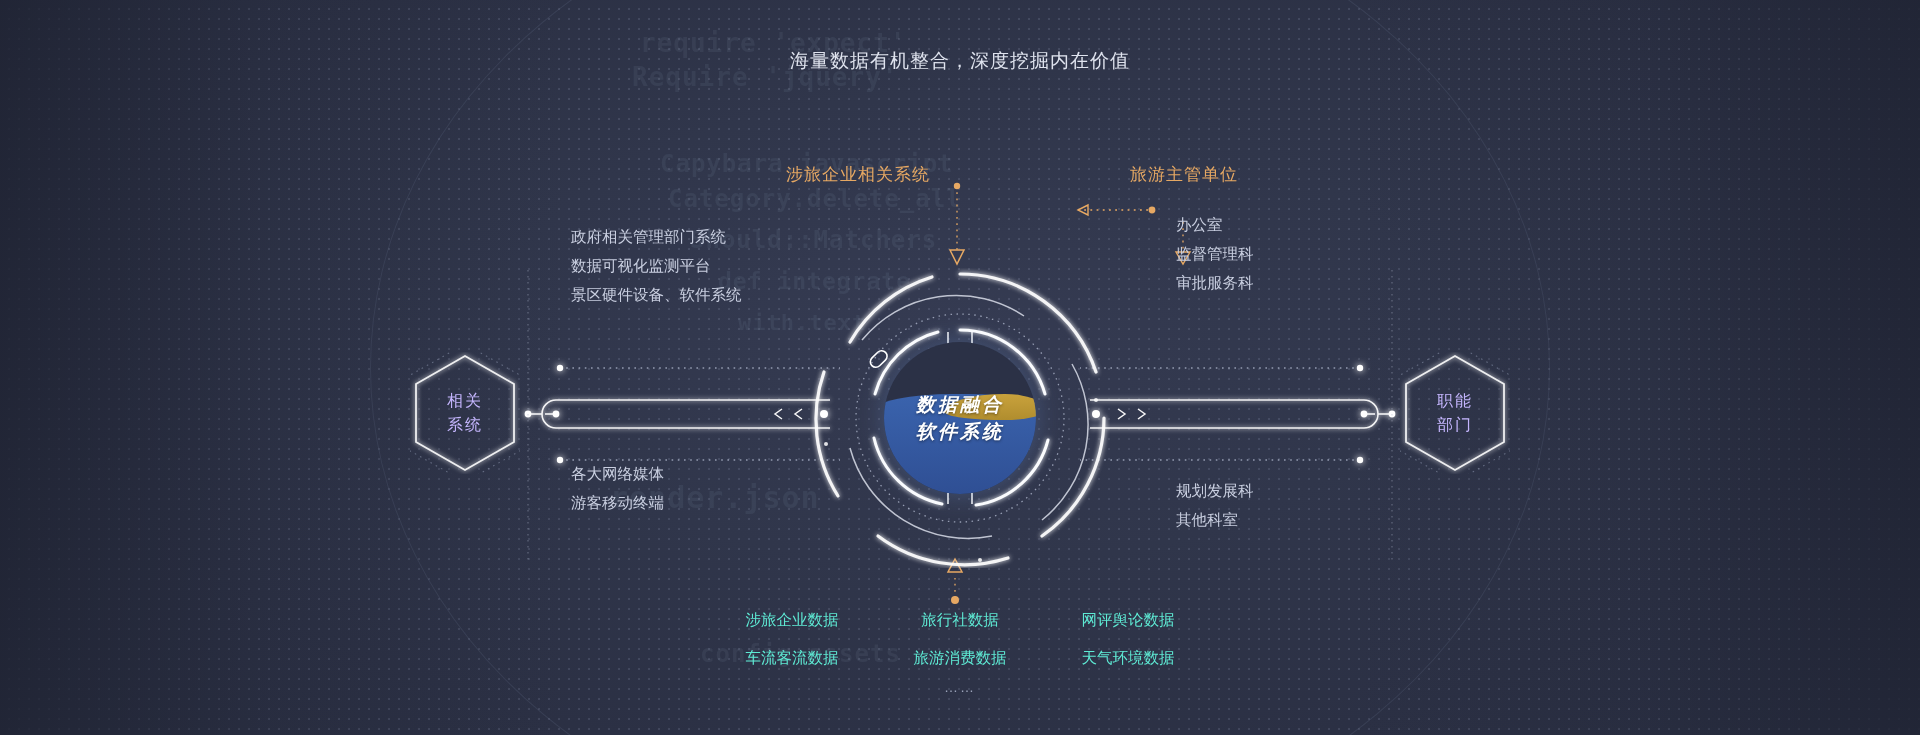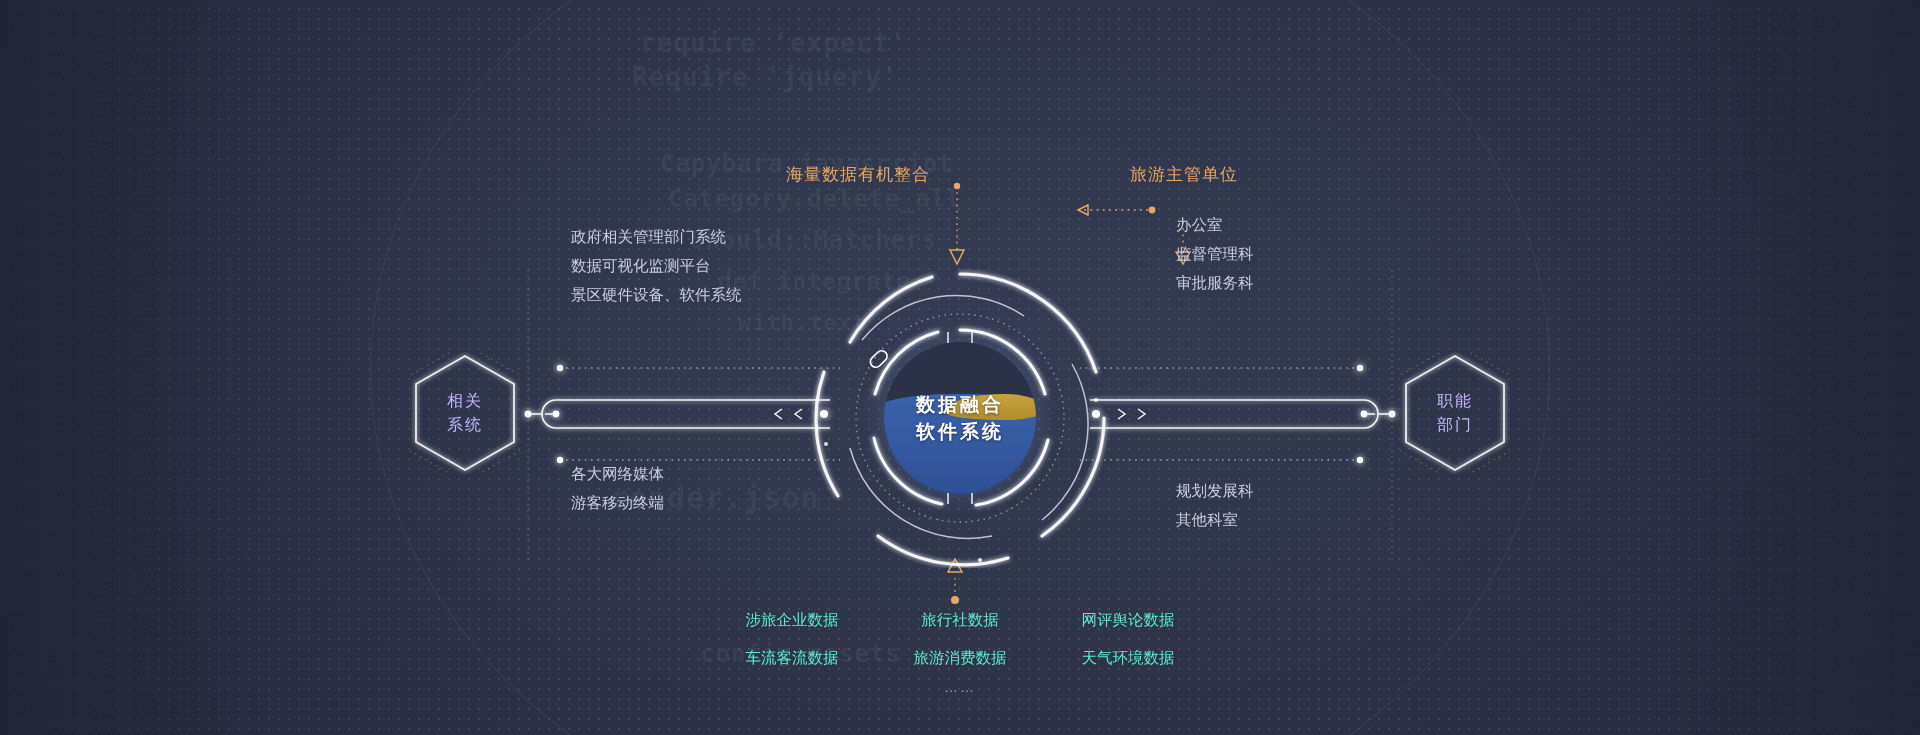--- a/index.html
+++ b/index.html
@@ -84,21 +84,21 @@
   .hexwrap .hexlabel{
     position:absolute; inset:0;
     display:flex; flex-direction:column; align-items:center; justify-content:center;
     font-size:16px; color:#c4b5fd; line-height:24px; letter-spacing:2px;
   }
 
   
   #hub{
     position:absolute; left:960px; top:418px;
     transform:translate(-50%,-50%);
-    width:300px; height:300px; z-index:5;
+    width:300px; height:300px; z-index:5;font-style:italic;
   }
   #hub svg{ position:absolute; left:0; top:0; }
   #hub-core{
     position:absolute; left:50%; top:50%;
     width:152px; height:152px; transform:translate(-50%,-50%);
     border-radius:50%; overflow:hidden;
     background:#2b3146;
     box-shadow:0 0 26px rgba(120,160,230,0.28);
   }
   #liquid{
@@ -152,20 +152,21 @@
   <div class="codeline" style="left:718px; top:268px; font-size:23px;">def integrate</div>
   <div class="codeline" style="left:738px; top:310px; font-size:22px;">with.text</div>
   <div class="codeline" style="left:610px; top:480px; font-size:30px;">render.json</div>
   <div class="codeline" style="left:700px; top:640px; font-size:24px;">config.assets</div>
 </div>
 
 <div id="halo"></div>
 <div id="bg-vignette"></div>
 
 <div id="header">
+  <div id="page-subtitle">海量数据有机整合，深度挖掘内在价值</div>
 </div>
 
 <svg id="wires" width="1920" height="735">
   <defs>
     <filter id="glow" x="-60%" y="-60%" width="220%" height="220%">
       <feGaussianBlur stdDeviation="2.4" result="b"></feGaussianBlur>
       <feMerge>
           <feMergeNode in="b"></feMergeNode>
           <feMergeNode in="SourceGraphic"></feMergeNode>
         </feMerge>
@@ -245,21 +246,21 @@
   </g>
   <polygon points="1176,252 1190,252 1183,264" fill="none" stroke="#e6a863" stroke-width="1.4"></polygon>
 
   <g stroke="#e6a863" fill="none" stroke-width="1.3" stroke-dasharray="1.8 4.4">
     <path d="M 955 598 L 955 578"></path>
   </g>
   <polygon points="948,572 962,572 955,559" fill="none" stroke="#e6a863" stroke-width="1.5"></polygon>
   <circle cx="955" cy="600" r="4" fill="#e6a863"></circle>
 </svg>
 
-<div class="toplabel" style="left:858px; top:163px; transform:translateX(-50%);">海量数据有机整合</div>
+<div class="toplabel" style="left:858px; top:163px; transform:translateX(-50%);">涉旅企业相关系统</div>
 <div class="toplabel" style="left:1184px; top:163px; transform:translateX(-50%);">旅游主管单位</div>
 
 <div class="txtlist" style="left:571px; top:222px;">
   <div class="row">政府相关管理部门系统</div>
   <div class="row">数据可视化监测平台</div>
   <div class="row">景区硬件设备、软件系统</div>
 </div>
 <div class="txtlist" style="left:571px; top:459px;">
   <div class="row">各大网络媒体</div>
   <div class="row">游客移动终端</div>

